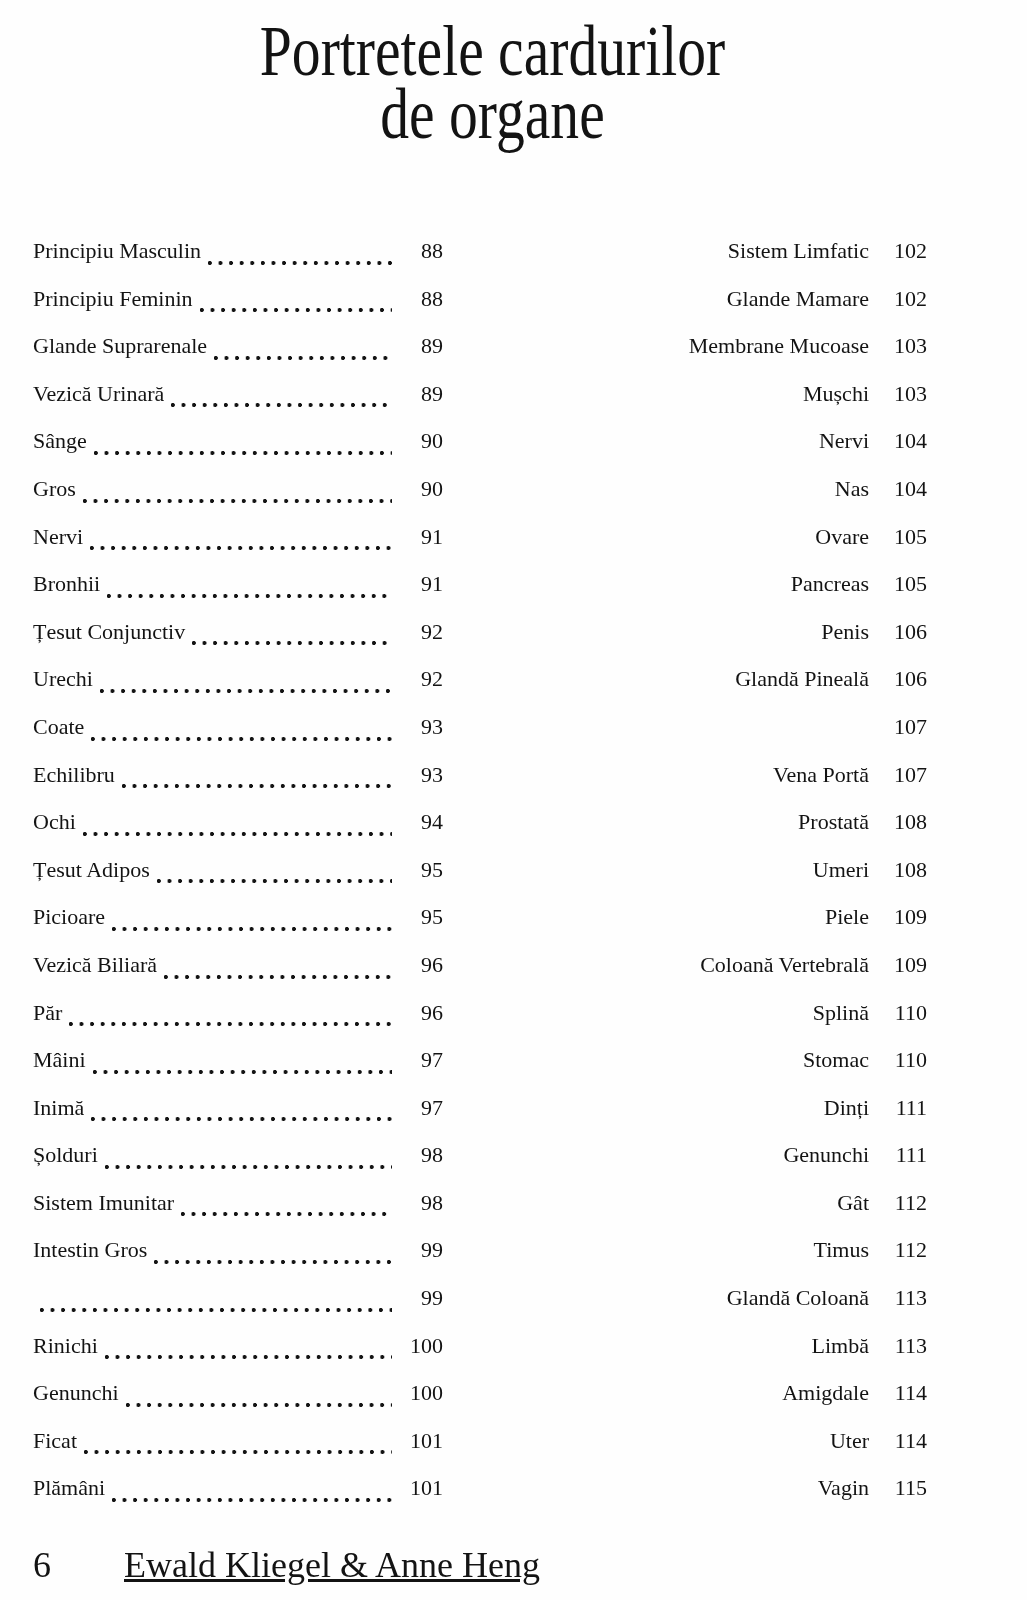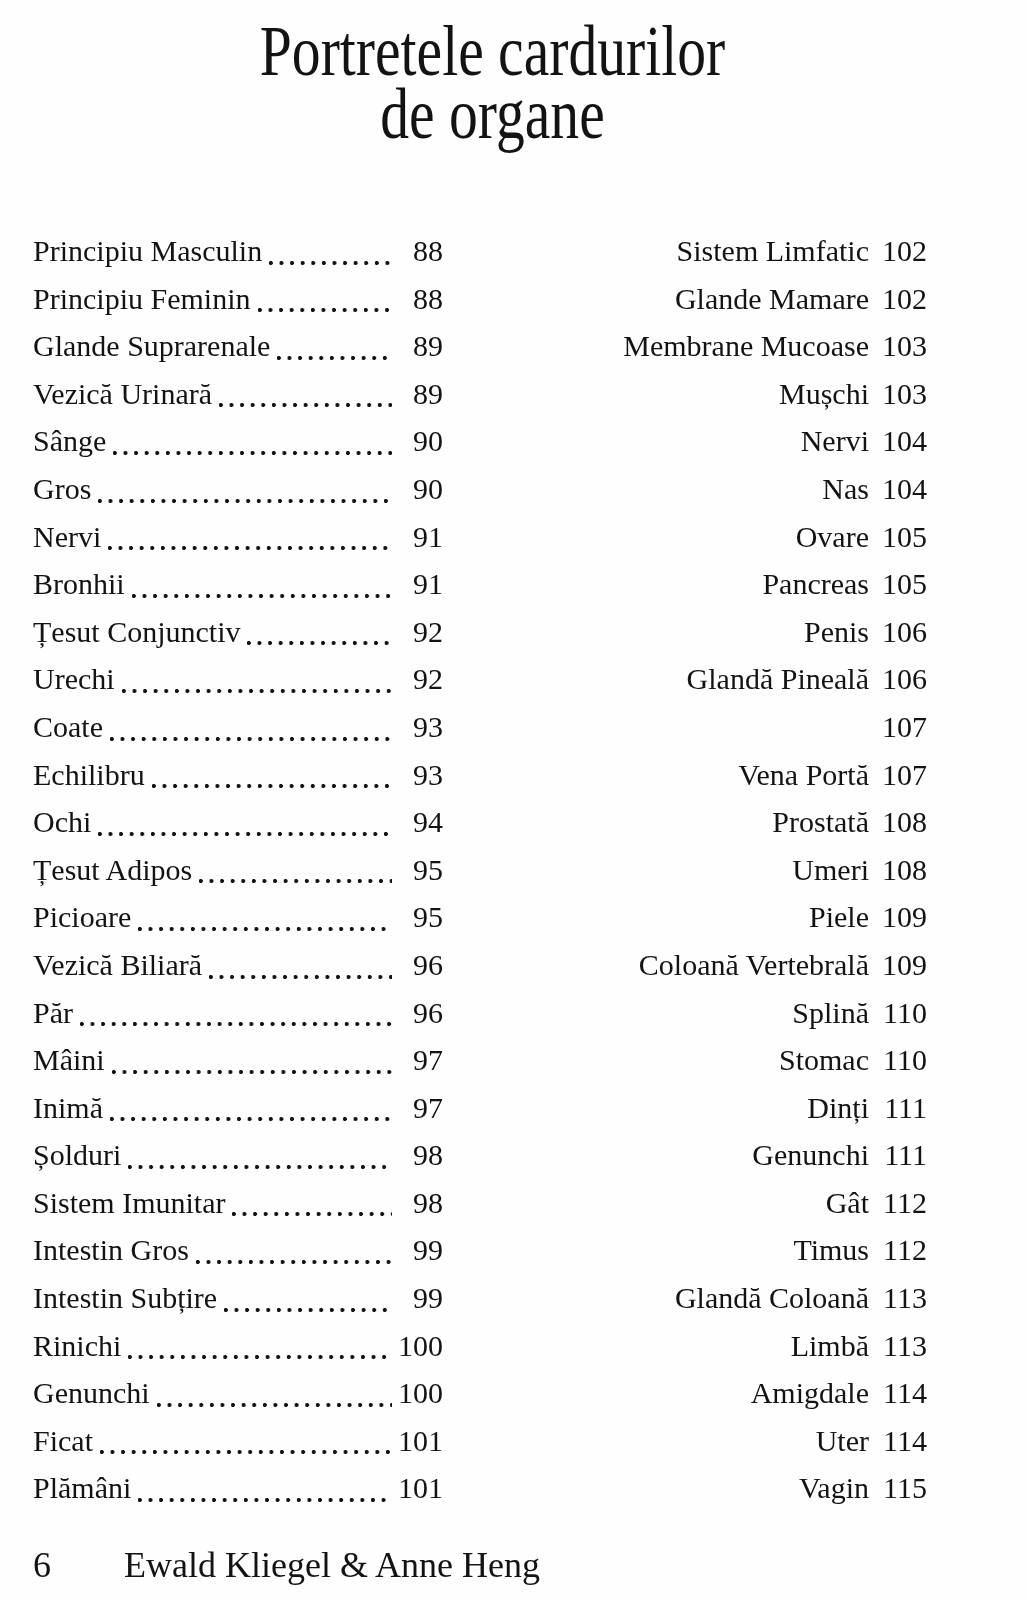--- a/index.html
+++ b/index.html
@@ -45,21 +45,21 @@
     flex-direction: column;
   }
   .toc-col.left  { width: 410px; margin-right: 75px; }
   .toc-col.right { width: 409px; align-items: flex-end; }
 
   .toc-row {
     display: flex;
     align-items: baseline;
     height: 47.6px;
     line-height: 47.6px;
-    font-size: 30px;
+    font-size: 22px;
     white-space: nowrap;
   }
   .toc-label { flex: 0 0 auto; }
   .dot-leader {
     flex: 1 1 auto;
     align-self: flex-end;
     height: 6px;
     margin: 0 0 9px 7px;
     background-image: radial-gradient(circle at 1.8px 3px, #131313 1.75px, rgba(0,0,0,0) 2.3px);
     background-size: 10.6px 6px;
@@ -74,21 +74,21 @@
 
   
   .footer {
     position: absolute;
     top: 1547px;
     left: 33px;
     font-size: 36px;
     line-height: 1;
     white-space: nowrap;
   }
-  .footer .footer-authors { margin-left: 64px; }
+  .footer .footer-authors { margin-left: 64px; text-decoration: underline; }
 </style>
 </head>
 <body>
 
 <div class="title">
   <div class="title-line">Portretele cardurilor</div>
   <div class="title-line">de organe</div>
 </div>
 
 <div class="toc">
@@ -197,21 +197,20 @@
     <span class="toc-label">Sistem Imunitar</span>
     <span class="dot-leader"></span>
     <span class="toc-page">98</span>
   </div>
       <div class="toc-row">
     <span class="toc-label">Intestin Gros</span>
     <span class="dot-leader"></span>
     <span class="toc-page">99</span>
   </div>
       <div class="toc-row">
-    <span class="toc-label">Intestin Subțire</span>
     <span class="dot-leader"></span>
     <span class="toc-page">99</span>
   </div>
       <div class="toc-row">
     <span class="toc-label">Rinichi</span>
     <span class="dot-leader"></span>
     <span class="toc-page">100</span>
   </div>
       <div class="toc-row">
     <span class="toc-label">Genunchi</span>

